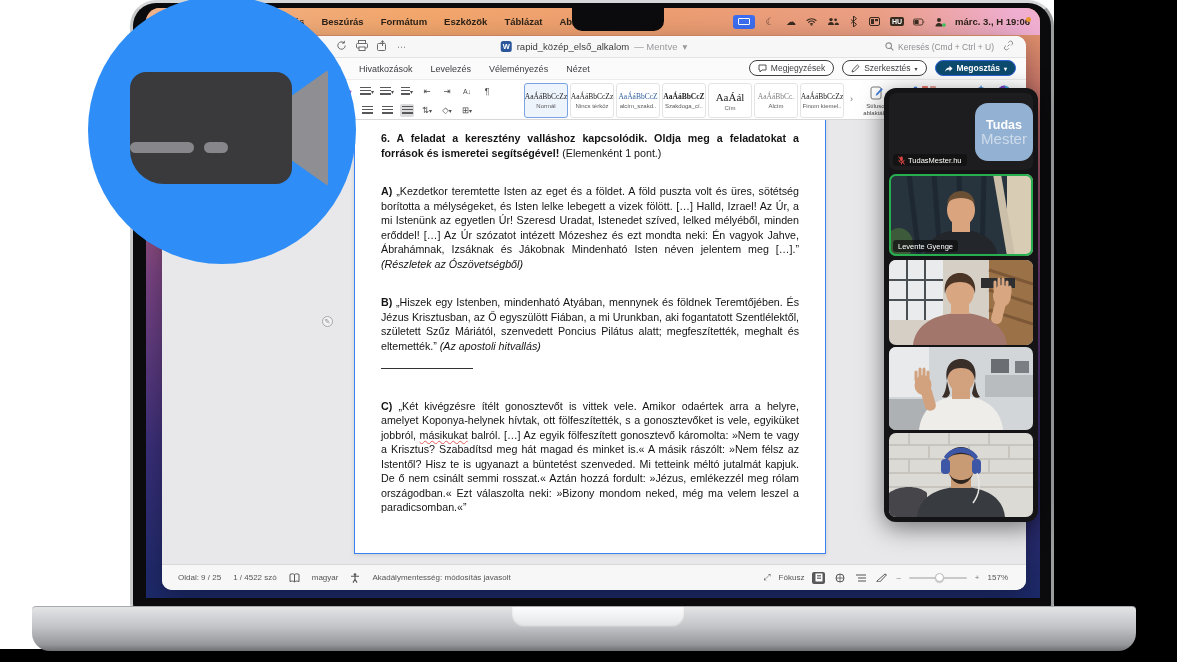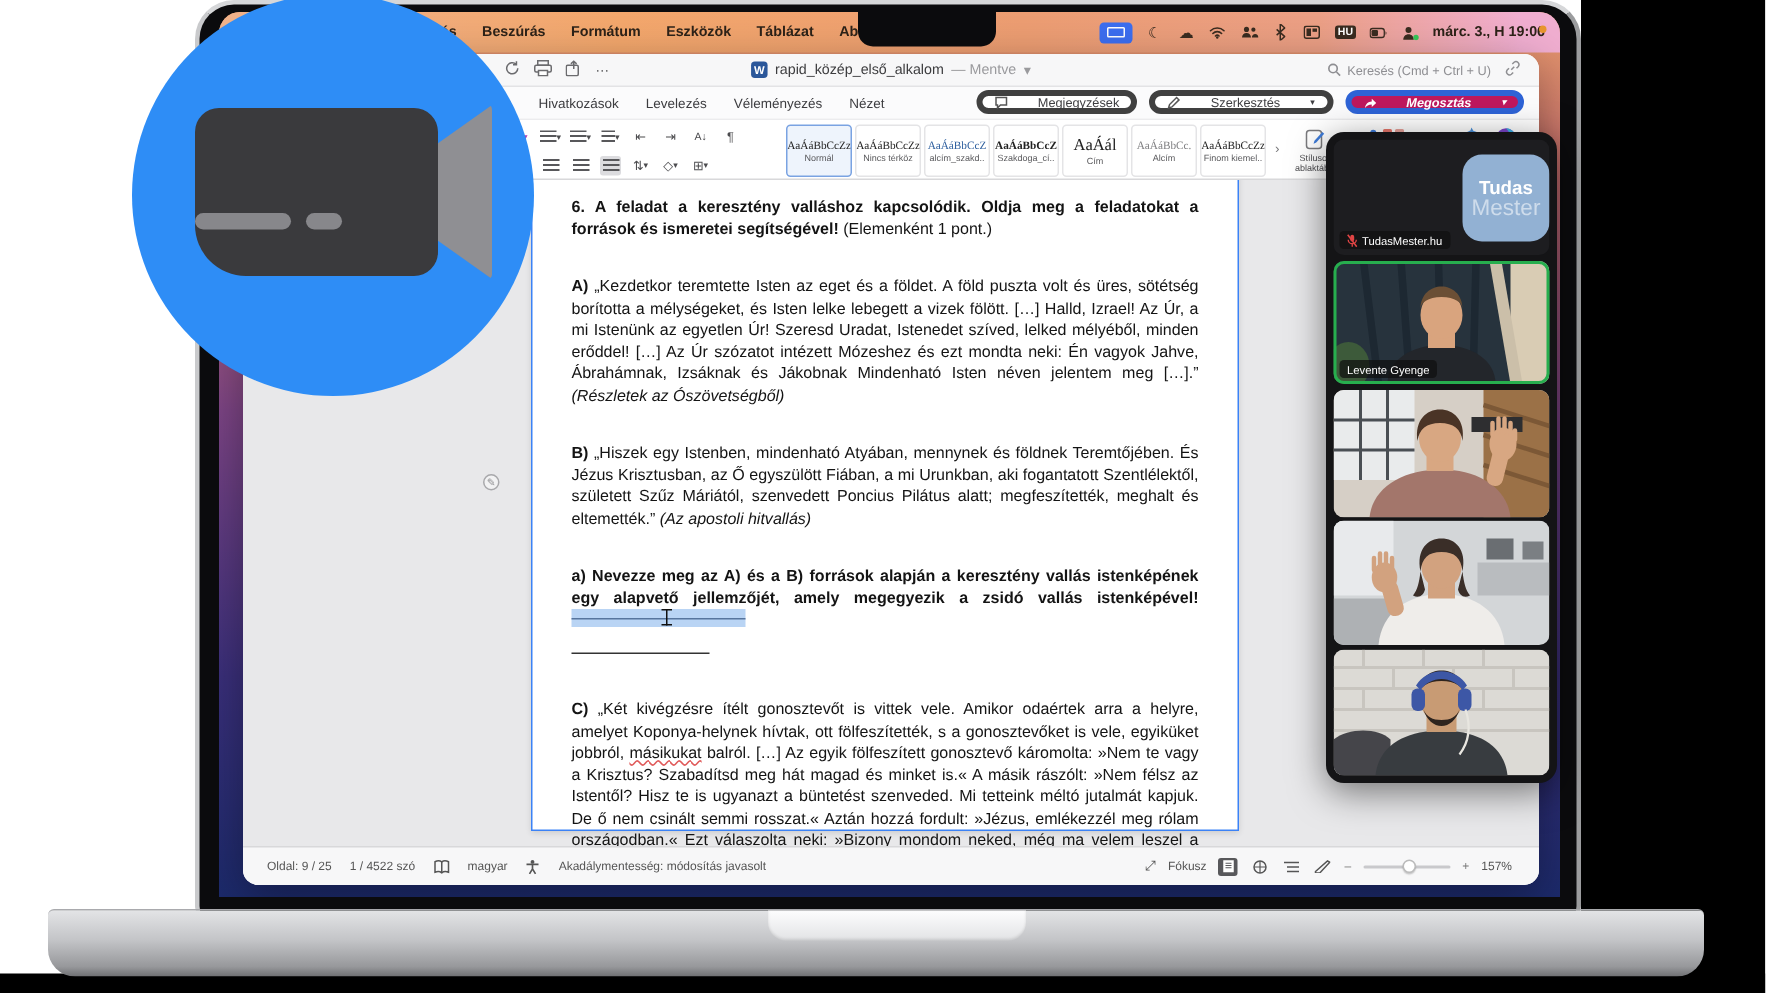--- a/index.html
+++ b/index.html
@@ -44,23 +44,23 @@
   .doc-title{position:absolute;left:50%;transform:translateX(-50%);display:flex;align-items:center;gap:5px;font-size:9.5px;color:#3c3c3e;white-space:nowrap;}
   .word-app-icon{width:11px;height:11px;background:#2b579a;border-radius:2.5px;color:#fff;font-size:7.5px;font-weight:bold;
     display:flex;align-items:center;justify-content:center;}
   .title-saved{color:#9a9a9d;}
   .title-search{position:absolute;right:32px;display:flex;align-items:center;gap:4px;color:#8e8e92;font-size:8.5px;}
   .link-ic{position:absolute;right:12px;color:#8e8e92;}
 
   .ribbon-tabs{position:absolute;left:0;top:22px;width:100%;height:21px;background:#fbfbfc;display:flex;align-items:center;}
   #ribbon-tabs{display:flex;gap:18px;margin-left:134px;font-size:9px;color:#3d3d40;}
   .ribbon-actions{position:absolute;right:10px;top:24px;display:flex;gap:8px;align-items:center;}
-  .pill{height:16px;border:4px solid #404040;border-radius:9px;background:#fff;display:flex;align-items:center;gap:20px;
+  .pill{height:16px;border:1px solid #404040;border-radius:9px;background:#fff;display:flex;align-items:center;gap:4px;
     padding:0 8px;font-size:8.5px;color:#3d3d40;}
-  .pill.share{background:#be185d;border-color:#2e63d6;color:#fff;font-weight:bold;font-style:italic;}
+  .pill.share{background:#0c4a6e;border-color:#2e63d6;color:#fff;font-weight:bold;}
 
   .toolbar{position:absolute;left:0;top:43px;width:100%;height:41px;background:#fff;border-bottom:1px solid #d8d8da;border-top:1px solid #ececee;}
   .fmt-cluster{position:absolute;left:178px;top:3px;width:200px;height:34px;color:#4c4c4f;}
   .fmt-row{display:flex;gap:6px;align-items:center;height:16px;}
   .chip{min-width:14px;height:13px;display:flex;align-items:center;justify-content:center;font-size:8.5px;border-radius:2px;}
   .chip.active{background:#dcdcdf;}
   .bars{width:11px;height:9px;background:repeating-linear-gradient(180deg,#58585b 0 1.3px,transparent 1.3px 3.2px);}
   .bars.short{background:
     repeating-linear-gradient(180deg,#58585b 0 1.3px,transparent 1.3px 3.2px);width:9px;}
   #style-gallery{position:absolute;left:362px;top:3px;display:flex;gap:2px;height:35px;}
@@ -384,21 +384,20 @@
             </svg>
         </div>
       </div>
 
       <div class="doc-area">
         <div class="doc-page">
           <div id="doc-body">
               <p style="margin-top: 0px;"><span class="b ">6. A feladat a keresztény valláshoz kapcsolódik. Oldja meg a feladatokat a források és ismeretei segítségével! </span><span class="">(Elemenként 1 pont.)</span></p>
               <p style="margin-top: 24px;"><span class="b ">A) </span><span class="">„Kezdetkor teremtette Isten az eget és a földet. A föld puszta volt és üres, sötétség borította a mélységeket, és Isten lelke lebegett a vizek fölött. […] Halld, Izrael! Az Úr, a mi Istenünk az egyetlen Úr! Szeresd Uradat, Istenedet szíved, lelked mélyéből, minden erőddel! […] Az Úr szózatot intézett Mózeshez és ezt mondta neki: Én vagyok Jahve, Ábrahámnak, Izsáknak és Jákobnak Mindenható Isten néven jelentem meg […].” </span><span class="i ">(Részletek az Ószövetségből)</span></p>
               <p style="margin-top: 24px;"><span class="b ">B) </span><span class="">„Hiszek egy Istenben, mindenható Atyában, mennynek és földnek Teremtőjében. És Jézus Krisztusban, az Ő egyszülött Fiában, a mi Urunkban, aki fogantatott Szentlélektől, született Szűz Máriától, szenvedett Poncius Pilátus alatt; megfeszítették, meghalt és eltemették.” </span><span class="i ">(Az apostoli hitvallás)</span></p>
-              <p style="margin-top: 24px;"><span class="b ">a) Nevezze meg az A) és a B) források alapján a keresztény vallás istenképének egy alapvető jellemzőjét, amely megegyezik a zsidó vallás istenképével! </span><span class="blank sel" style="width: 116px;"><i></i><span class="caret"></span></span></p>
               <p style="margin-top: 5px;"><span class="blank" style="width: 92px;"></span></p>
               <p style="margin-top: 26px;"><span class="b ">C) </span><span class="">„Két kivégzésre ítélt gonosztevőt is vittek vele. Amikor odaértek arra a helyre, amelyet Koponya-helynek hívtak, ott fölfeszítették, s a gonosztevőket is vele, egyiküket jobbról, </span><span class="sq">másikukat</span><span class=""> balról. […] Az egyik fölfeszített gonosztevő káromolta: »Nem te vagy a Krisztus? Szabadítsd meg hát magad és minket is.« A másik rászólt: »Nem félsz az Istentől? Hisz te is ugyanazt a büntetést szenveded. Mi tetteink méltó jutalmát kapjuk. De ő nem csinált semmi rosszat.« Aztán hozzá fordult: »Jézus, emlékezzél meg rólam országodban.« Ezt válaszolta neki: »Bizony mondom neked, még ma velem leszel a paradicsomban.«” </span></p>
             </div>
         </div>
         <div class="margin-note">✎</div>
       </div>
 
       <div class="status-bar">
         <div class="sb-left">
           <span>Oldal: 9 / 25</span>

